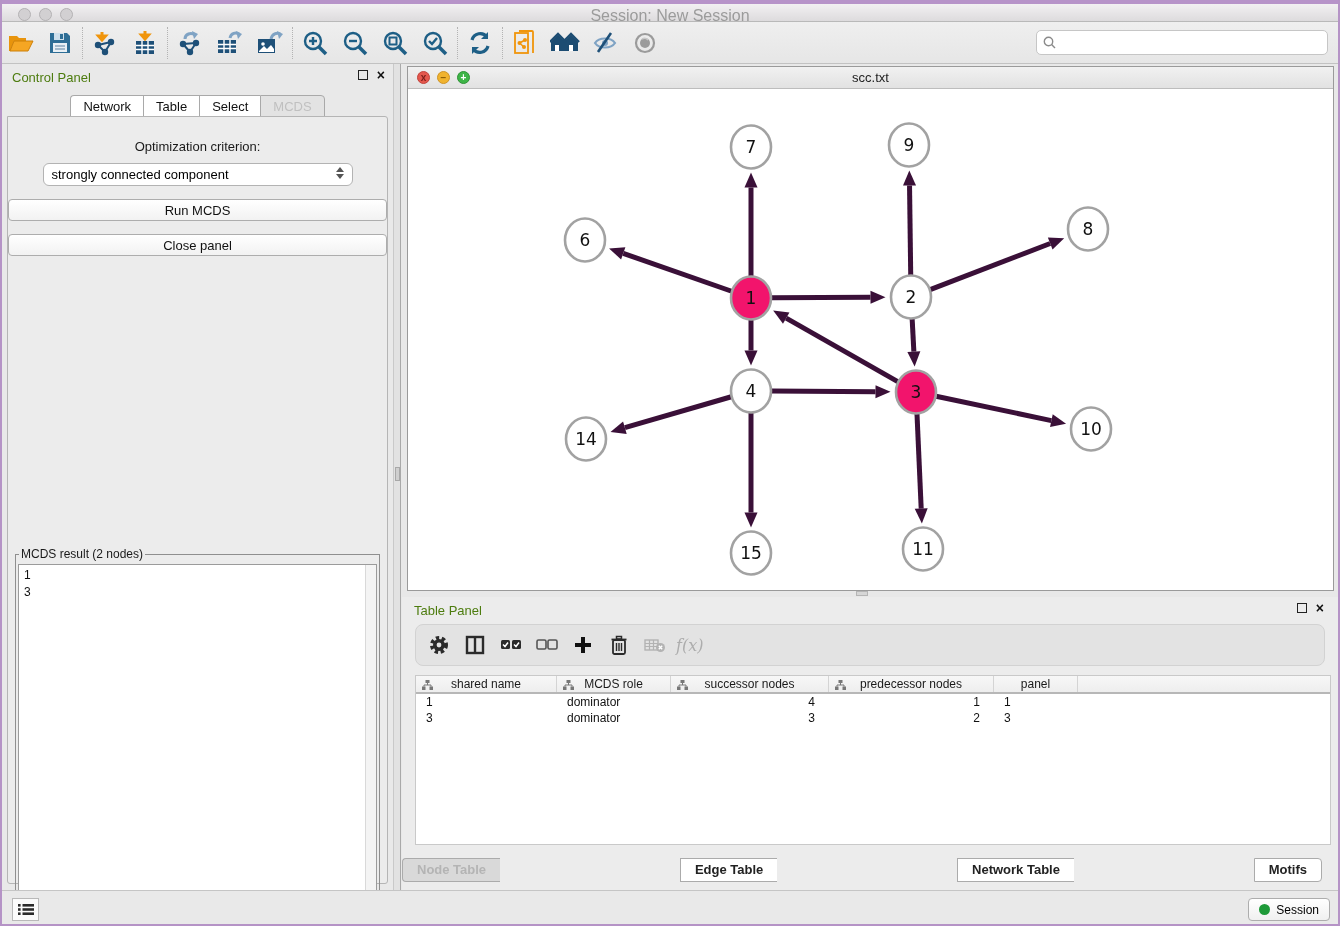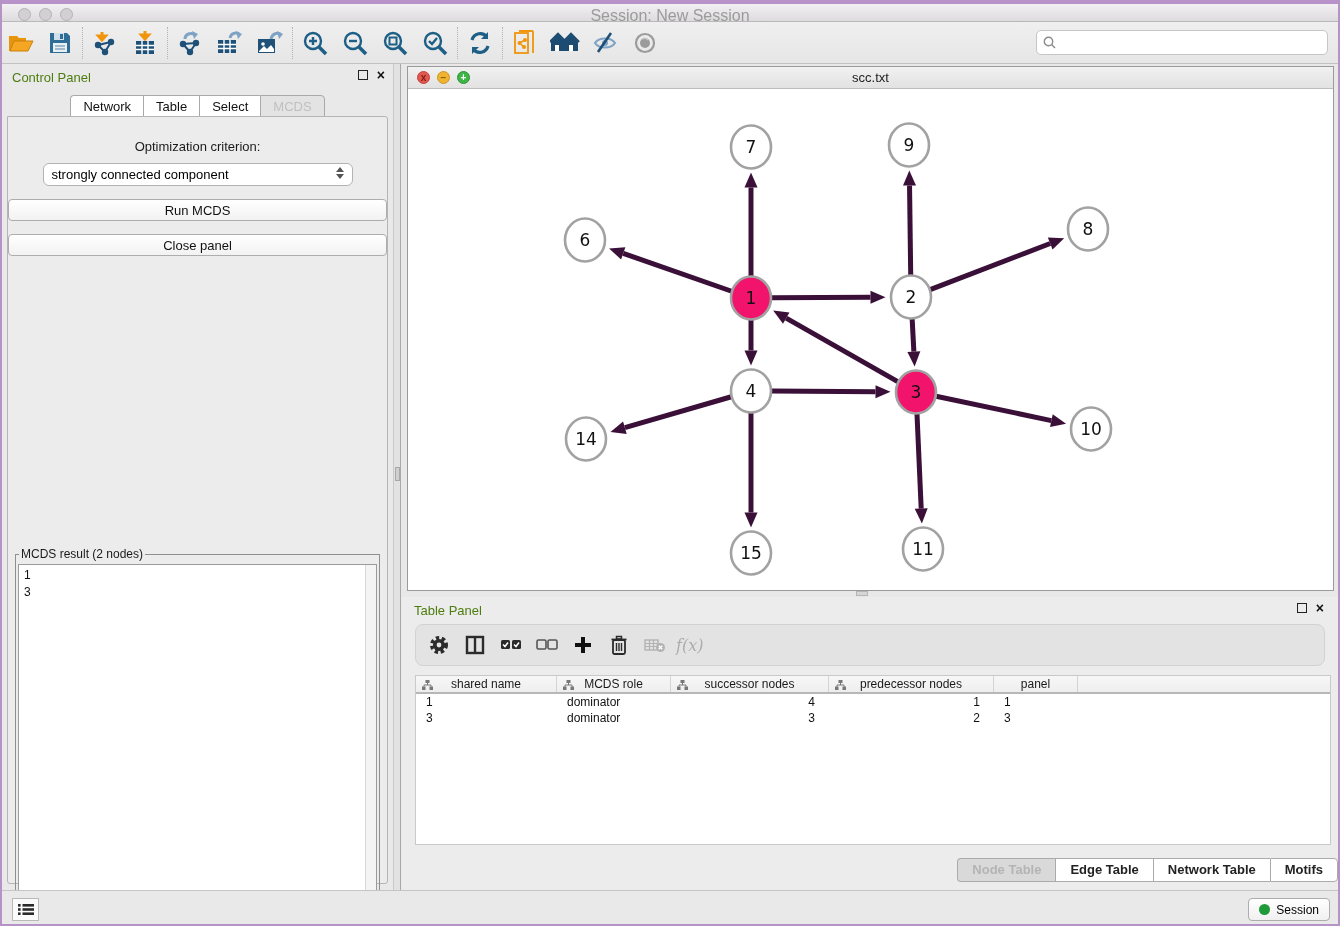--- a/index.html
+++ b/index.html
@@ -108,21 +108,21 @@
   .tp-btn { width:30px; height:32px; display:flex; align-items:center; justify-content:center; background:transparent; border:none; cursor:pointer; }
   #fx-label { font-family:"DejaVu Serif", serif; font-style:italic; font-size:16px; color:#adadad; }
   #node-table { position:absolute; left:13px; top:78px; width:916px; height:170px; background:#fff; border:1px solid #c9c9c9; border-top:none; }
   #nt-header { display:flex; height:19px; background:linear-gradient(#f7f7f7,#eeeeee); border-top:1px solid #c9c9c9; border-bottom:2px solid #b7b7b7; }
   .nt-th { position:relative; font-size:12px; color:#1a1a1a; text-align:center; line-height:17px; border-right:1px solid #d4d4d4; overflow:hidden; }
   .nt-th .hier-icon { position:absolute; left:6px; top:4px; }
   #nt-body { width:662px; border-collapse:collapse; table-layout:fixed; }
   #nt-body td { font-size:12px; color:#111; height:16px; padding:0 2px; white-space:nowrap; overflow:hidden; }
   #nt-body td.al { text-align:left; padding-left:10px; }
   #nt-body td.ar { text-align:right; padding-right:14px; }
-  #tp-tabs { position:absolute; left:0; right:0; top:261px; display:flex; justify-content:flex-end; }
+  #tp-tabs { position:absolute; left:0; right:16px; top:261px; display:flex; justify-content:space-between; }
   .tp-tab {
     font-size:13px; font-weight:bold; padding:3px 14px 4px; background:#fff; border:1px solid #ababab; border-right:none; color:#222; cursor:pointer;
   }
   .tp-tab:first-child { border-radius:4px 0 0 4px; }
   .tp-tab:last-child { border-right:1px solid #ababab; border-radius:0 4px 4px 0; }
   .tp-tab.active { background:#d9d9d9; color:#b4b4b4; }
 
   
   #status-bar { position:absolute; left:0; top:890px; width:1340px; height:36px; background:#e9e9e9; border-top:1px solid #c5c5c5; }
   #sb-list-btn { position:absolute; left:12px; top:7px; width:27px; height:23px; background:#fbfbfb; border:1px solid #b9b9b9; display:flex; align-items:center; justify-content:center; cursor:pointer; }

